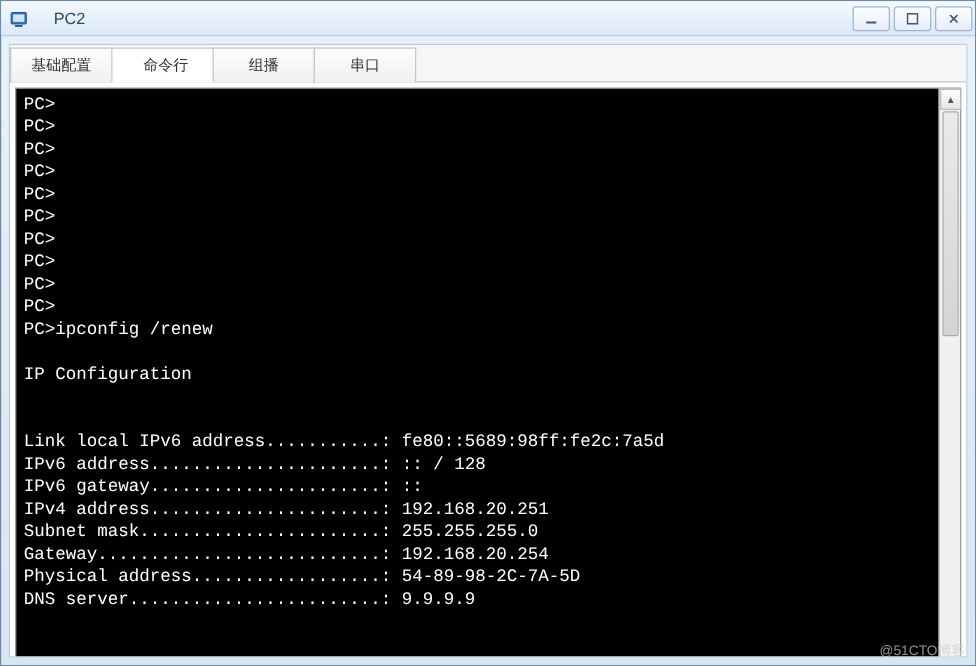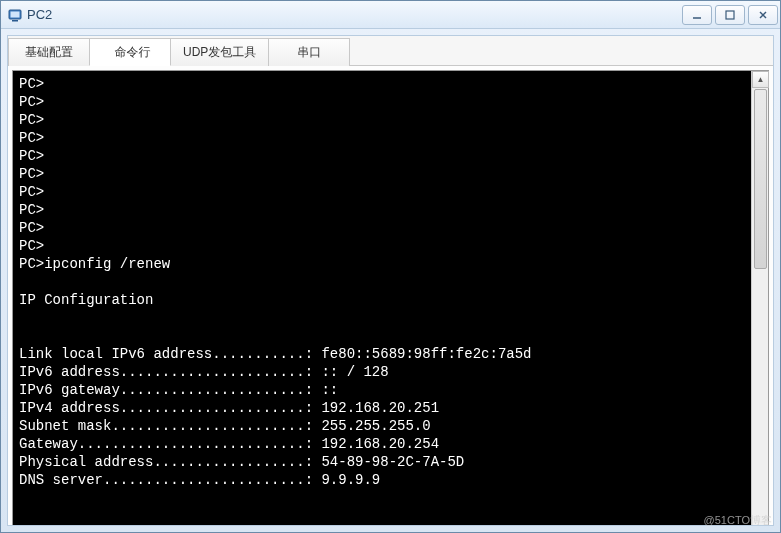--- a/index.html
+++ b/index.html
@@ -11,21 +11,21 @@
     display: flex; flex-direction: column;
     position: relative;
   }
   .titlebar {
     height: 28px;
     background: linear-gradient(to bottom, #f3f8fe 0%, #dce9f7 100%);
     display: flex; align-items: center; justify-content: space-between;
     padding: 0 2px 0 6px;
     border-bottom: 1px solid #b8cce0;
   }
-  .title-left { display: flex; gap: 4px; }
+  .title-left { display: flex; gap: 20px; }
   .app-icon { width: 16px; height: 16px; display: inline-block; }
   .title-text { font-size: 13px; color: #2a4a6a; font-weight: 500; }
   .win-controls { display: flex; gap: 0; }
   .win-btn {
     width: 30px; height: 20px;
     border: 1px solid #9fb6cd;
     border-radius: 3px;
     margin-left: 3px;
     background: linear-gradient(to bottom, #fdfdfe, #e6eef8);
     display: flex; align-items: center; justify-content: center;
@@ -151,21 +151,21 @@
             <line x1="8" y1="2" x2="2" y2="8" stroke="#3a5a7a" stroke-width="1.4"></line>
           </svg>
       </div>
     </div>
   </div>
 
   <div class="client">
     <div class="tabs">
       <div class="tab">基础配置</div>
       <div class="tab active">命令行</div>
-      <div class="tab">UDP发包工具</div>
+      <div class="tab">组播</div>
       <div class="tab">串口</div>
     </div>
 
     <div class="terminal-wrap">
       <div class="terminal" id="terminal">PC&gt;
 PC&gt;
 PC&gt;
 PC&gt;
 PC&gt;
 PC&gt;

